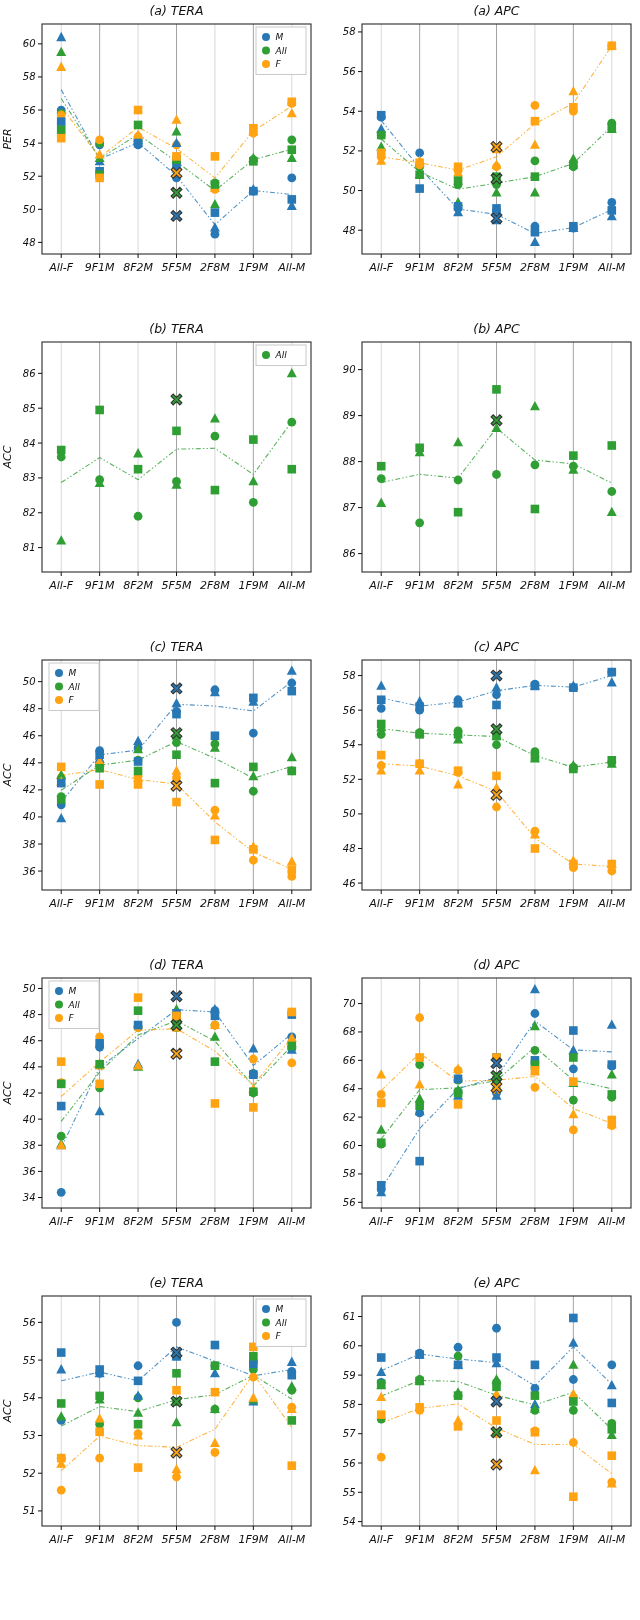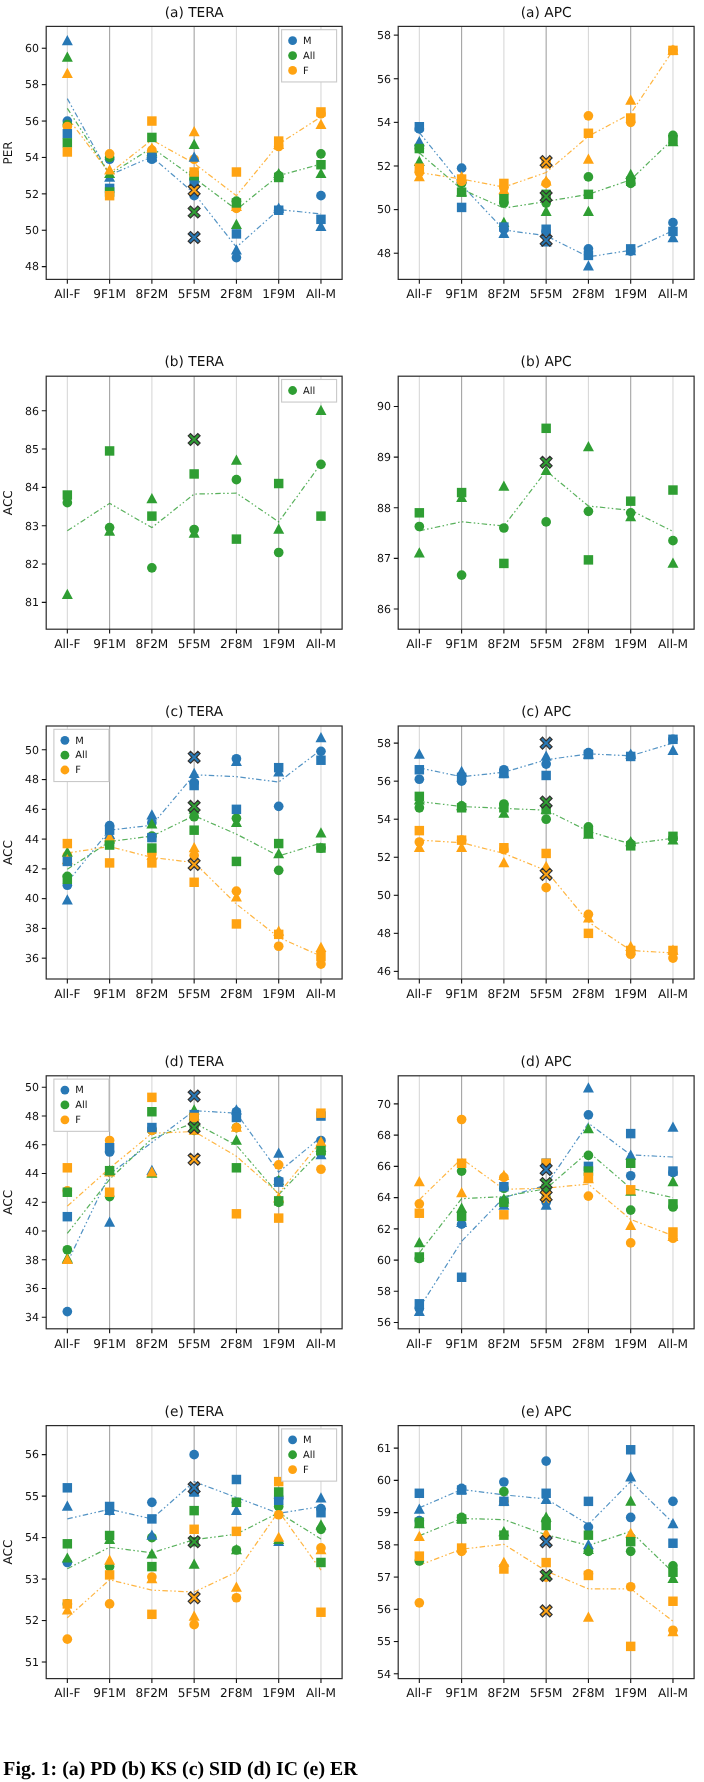--- a/index.html
+++ b/index.html
@@ -4,20 +4,21 @@
 <style>
   html,body{margin:0;padding:0;}
   body{
     width:640px;height:1620px;overflow:hidden;background:#ffffff;
     font-family:"DejaVu Sans",sans-serif;position:relative;
   }
   .figure-grid{
     display:grid;
     grid-template-columns:320px 320px;
     width:552px;
+    font-style:italic;
   }
   .figure-grid svg{display:block;}
   svg text{font-family:"DejaVu Sans",sans-serif;fill:#111;}
   .title{font-size:12.5px;}
   .tick{font-size:10px;}
   .xtick{font-size:11px;}
   .ylab{font-size:11px;}
   .leg{font-size:9px;}
   .caption{
     position:absolute;left:3px;top:1598px;width:634px;
@@ -1058,14 +1059,13 @@
         <line x1="176.5" x2="176.5" y1="254" y2="258" stroke="#111" stroke-width="1"></line>
         <text x="176.5" y="271" text-anchor="middle" class="xtick">5F5M</text>
         <line x1="214.92857142857142" x2="214.92857142857142" y1="254" y2="258" stroke="#111" stroke-width="1"></line>
         <text x="214.92857142857142" y="271" text-anchor="middle" class="xtick">2F8M</text>
         <line x1="253.35714285714286" x2="253.35714285714286" y1="254" y2="258" stroke="#111" stroke-width="1"></line>
         <text x="253.35714285714286" y="271" text-anchor="middle" class="xtick">1F9M</text>
         <line x1="291.7857142857143" x2="291.7857142857143" y1="254" y2="258" stroke="#111" stroke-width="1"></line>
         <text x="291.7857142857143" y="271" text-anchor="middle" class="xtick">All-M</text>
       </svg>
     </div>
-  <div class="caption">Fig. 1: (a) PD (b) KS (c) SID (d) IC (e) ER</div>
 </div>
 
 </body></html>

